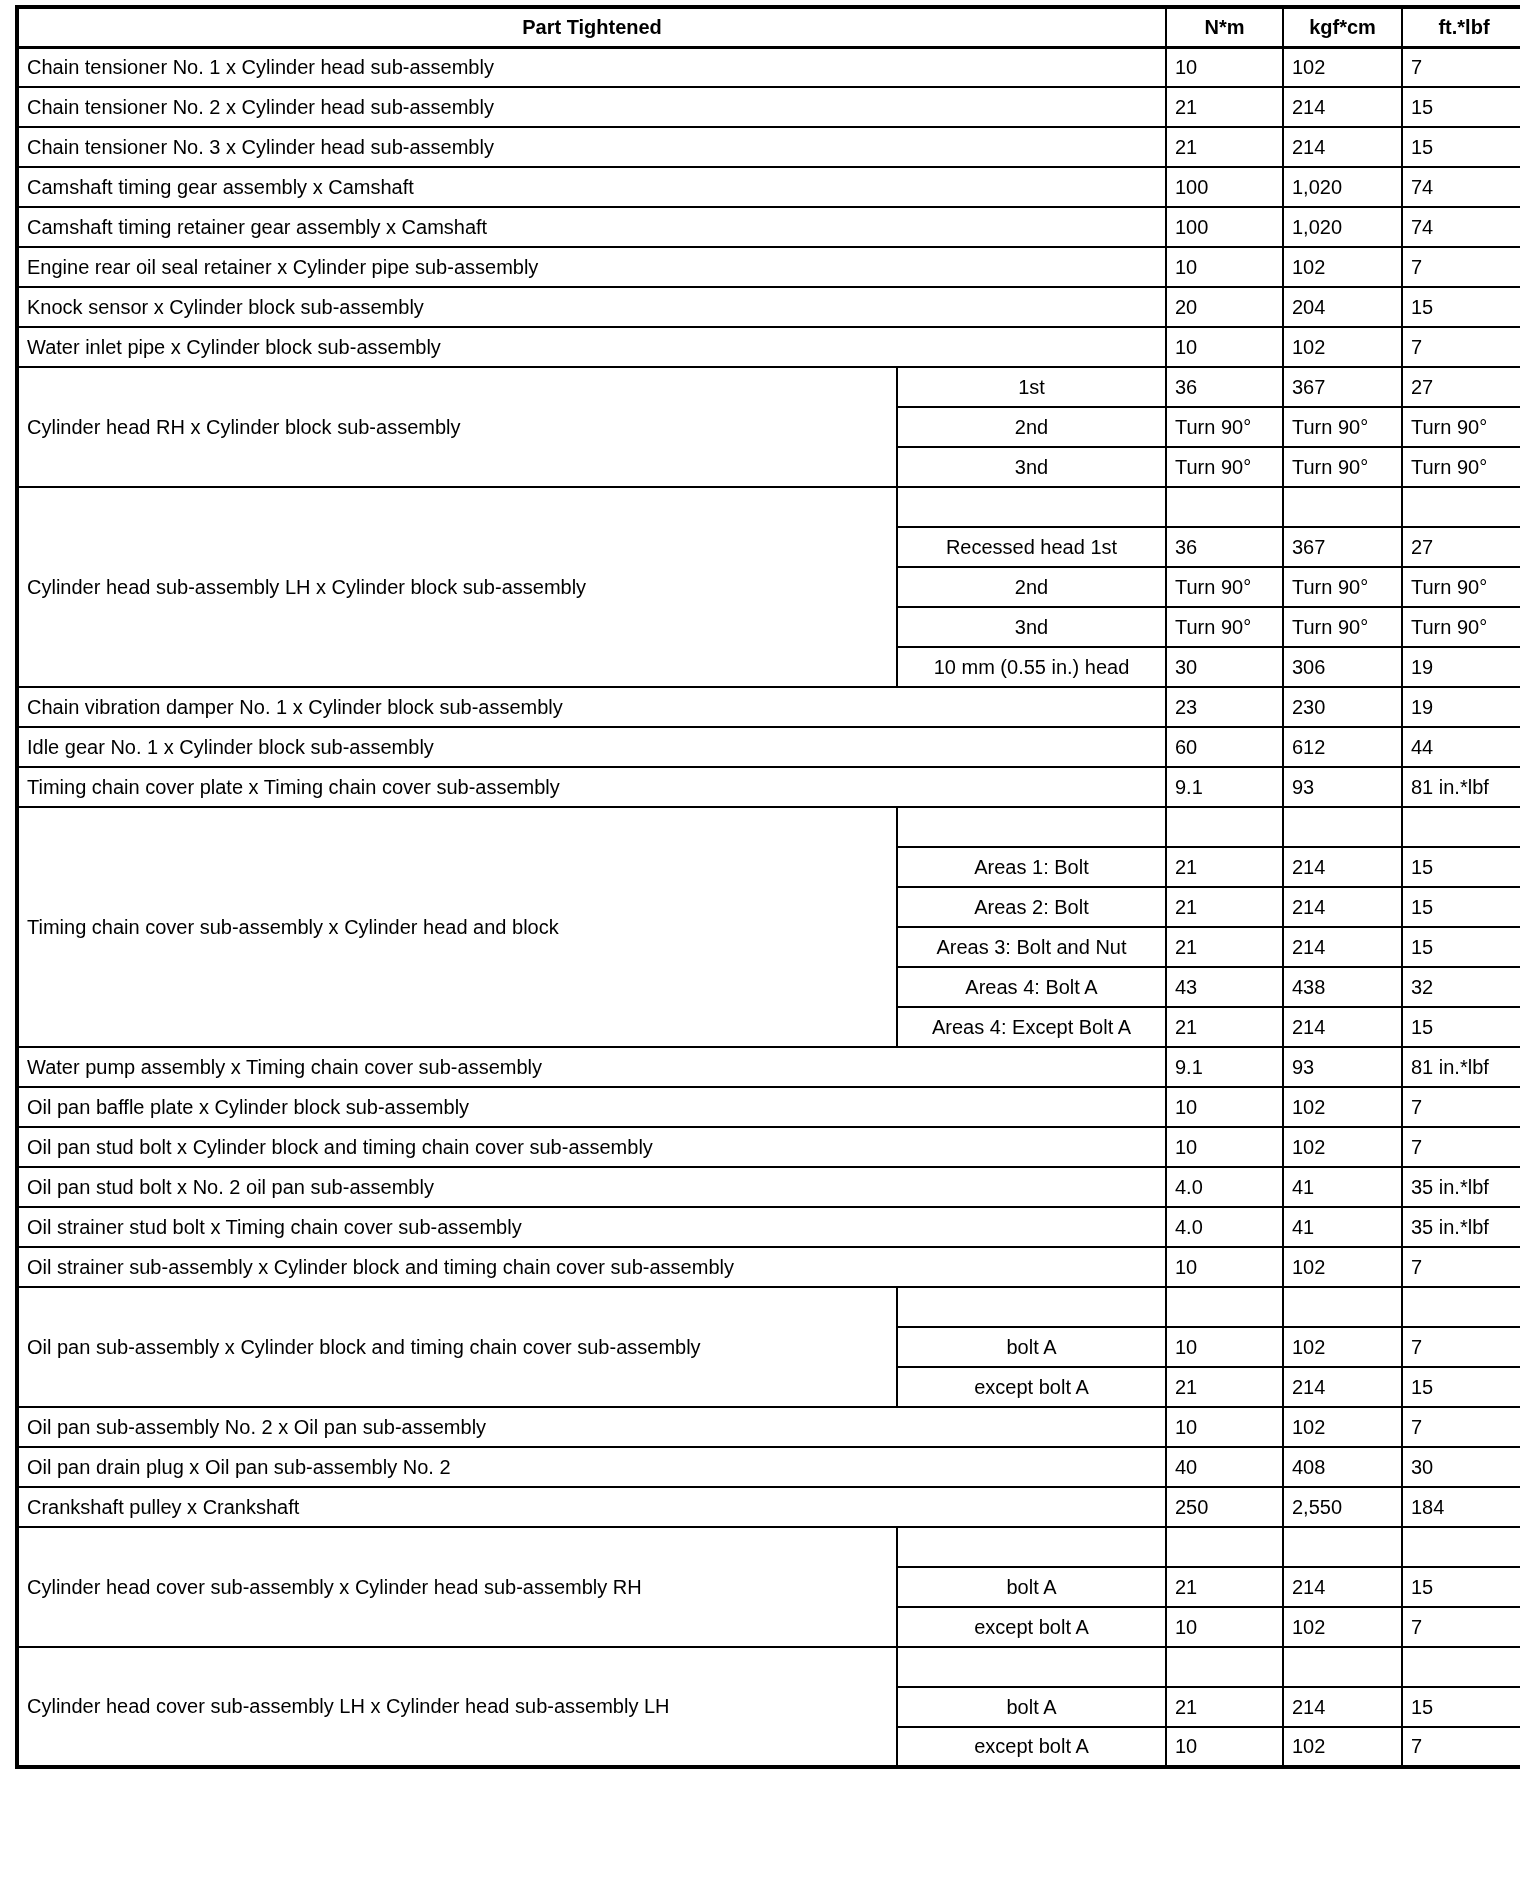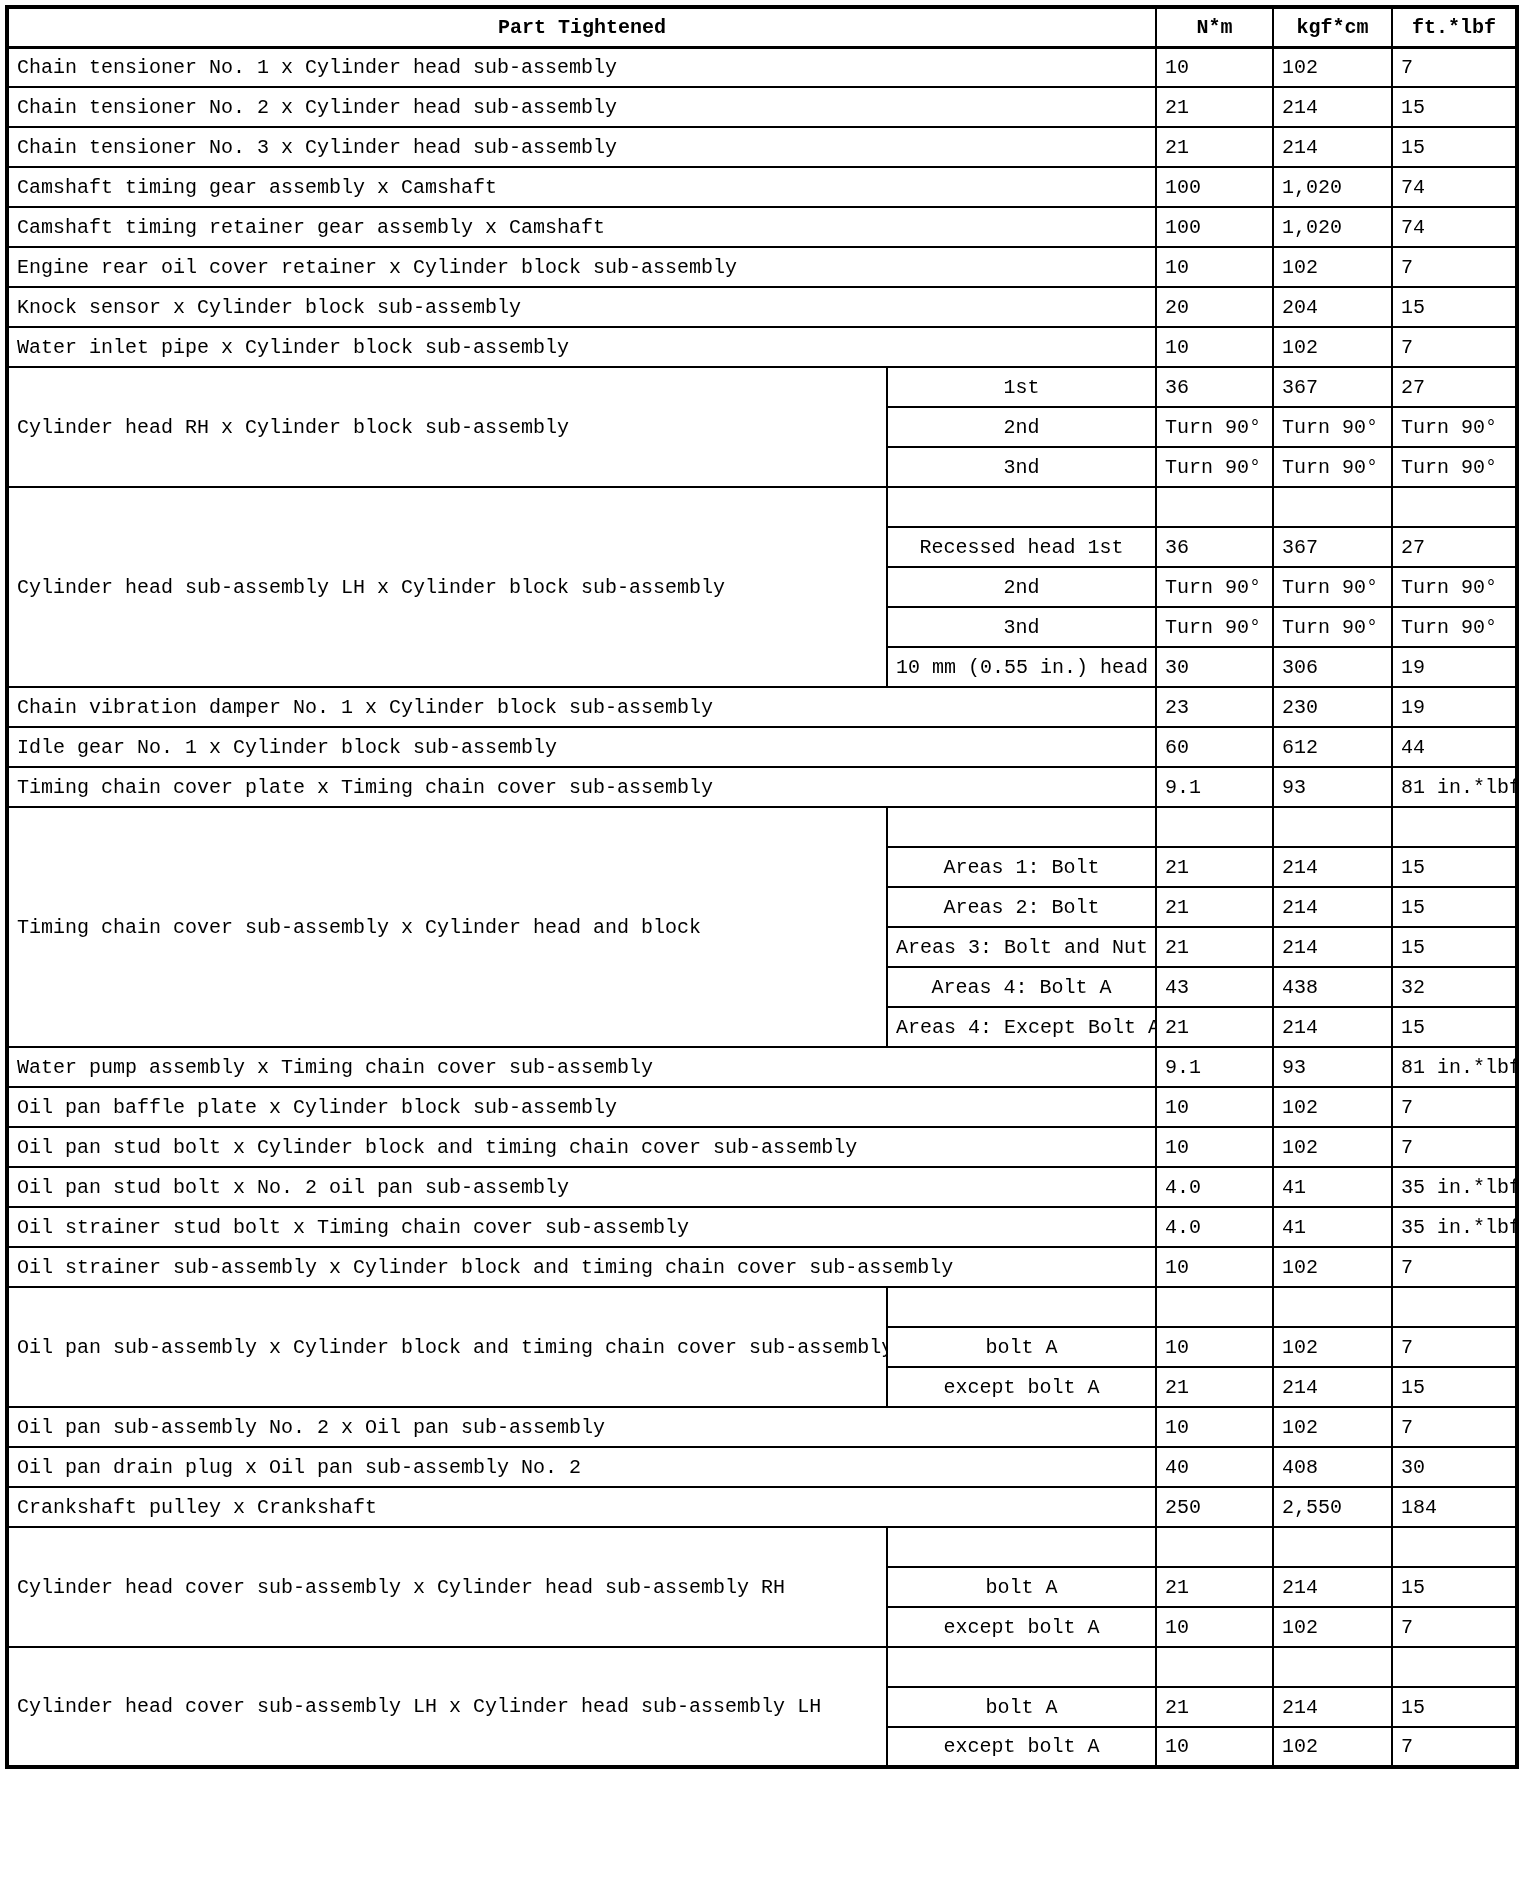--- a/index.html
+++ b/index.html
@@ -8,22 +8,21 @@
     padding: 0;
     background: #ffffff;
     font-family: "Liberation Sans", sans-serif;
     color: #000000;
   }
   body {
     width: 1520px;
     min-height: 1878px;
   }
   .page {
-    padding: 5px 5px;
-    font-family: Liberation Mono, monospace;
+    padding: 5px 15px;
   }
   table.torque-table {
     border-collapse: collapse;
     table-layout: fixed;
     width: 1510px;
     border: 4px solid #000000;
     background: #ffffff;
   }
   th, td {
     border: 2px solid #000000;
@@ -95,21 +94,21 @@
           <td class="value-cell">1,020</td>
           <td class="value-cell">74</td>
         </tr>
         <tr>
           <td class="part-cell" colspan="2">Camshaft timing retainer gear assembly x Camshaft</td>
           <td class="value-cell">100</td>
           <td class="value-cell">1,020</td>
           <td class="value-cell">74</td>
         </tr>
         <tr>
-          <td class="part-cell" colspan="2">Engine rear oil cover retainer x Cylinder block sub-assembly</td>
+          <td class="part-cell" colspan="2">Engine rear oil seal retainer x Cylinder pipe sub-assembly</td>
           <td class="value-cell">10</td>
           <td class="value-cell">102</td>
           <td class="value-cell">7</td>
         </tr>
         <tr>
           <td class="part-cell" colspan="2">Knock sensor x Cylinder block sub-assembly</td>
           <td class="value-cell">20</td>
           <td class="value-cell">204</td>
           <td class="value-cell">15</td>
         </tr>

